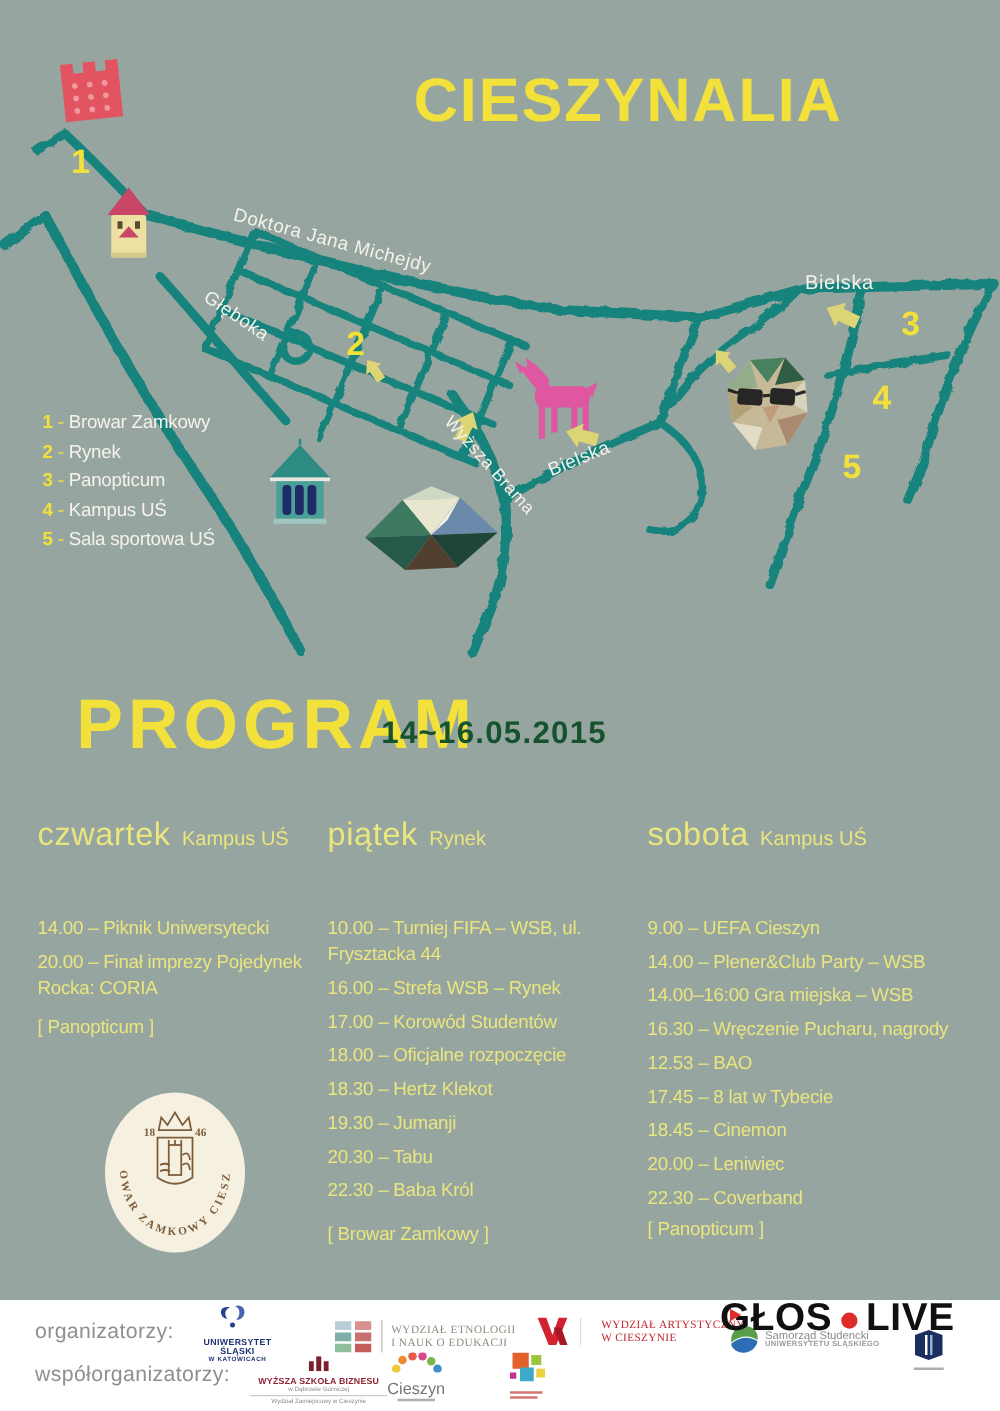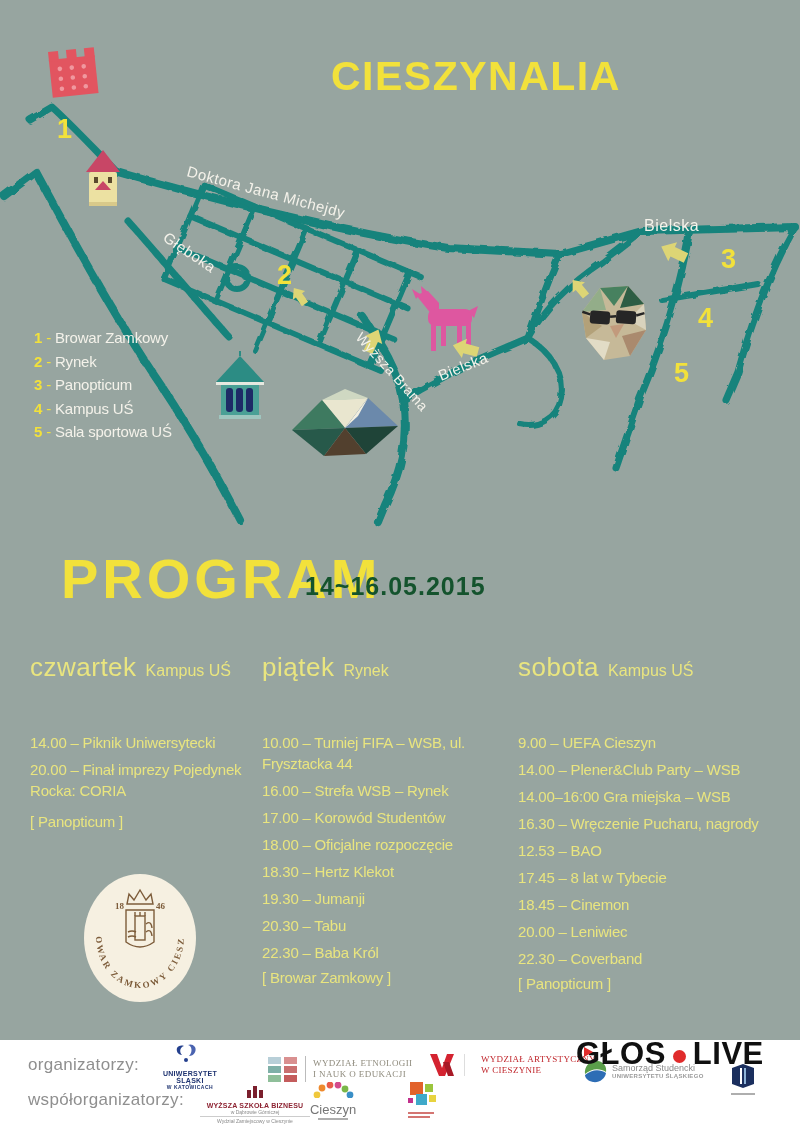--- a/index.html
+++ b/index.html
@@ -1,21 +1,21 @@
 <!DOCTYPE html>
 <html><head>
 <meta charset="utf-8">
 <style>
   html,body{margin:0;padding:0;}
   #page{position:relative;width:800px;height:1129px;overflow:hidden;background:#ffffff;
         font-family:"Liberation Sans",sans-serif;}
   #poster{position:absolute;left:0;top:0;width:800px;height:1040px;background:#97a5a0;}
   #mapsvg{position:absolute;left:0;top:0;}
   .poster-title{position:absolute;left:331px;top:53px;width:460px;
-        font-size:41px;font-weight:800;letter-spacing:1.5px;color:#f2e13b;}
+        font-size:49px;font-weight:800;letter-spacing:1.5px;color:#f2e13b;}
   
   #legend{position:absolute;left:34px;top:329px;}
   .legend-row{height:23.5px;font-size:15px;letter-spacing:-0.2px;white-space:nowrap;}
   .legend-num{color:#f2e13b;font-weight:600;}
   .legend-sep{color:#f2e13b;margin:0 4px;}
   .legend-label{color:#f4f2ea;}
   
   #program-title{position:absolute;left:33px;top:546px;font-size:56px;font-weight:800;
         letter-spacing:4px;color:#f2e13b;margin-left:28px;}
   #program-dates{position:absolute;left:305px;top:572px;font-size:25px;font-weight:600;
@@ -244,21 +244,21 @@
       <ul class="events">
         <li>10.00 – Turniej FIFA – WSB, ul. Frysztacka 44</li>
         <li>16.00 – Strefa WSB – Rynek</li>
         <li>17.00 – Korowód Studentów</li>
         <li>18.00 – Oficjalne rozpoczęcie</li>
         <li>18.30 – Hertz Klekot</li>
         <li>19.30 – Jumanji</li>
         <li>20.30 – Tabu</li>
         <li>22.30 – Baba Król</li>
       </ul>
-      <div class="footnote" style="margin-top:6px">[ Browar Zamkowy ]</div>
+      <div class="footnote" style="margin-top:16px">[ Browar Zamkowy ]</div>
     </div>
 
     <div id="day-2" class="day-col">
       <div class="day-head">
         <span class="day-name">sobota</span><span class="day-venue">Kampus UŚ</span>
       </div>
       <ul class="events">
         <li>9.00 – UEFA Cieszyn</li>
         <li>14.00 – Plener&amp;Club Party – WSB</li>
         <li>14.00–16:00 Gra miejska – WSB</li>

